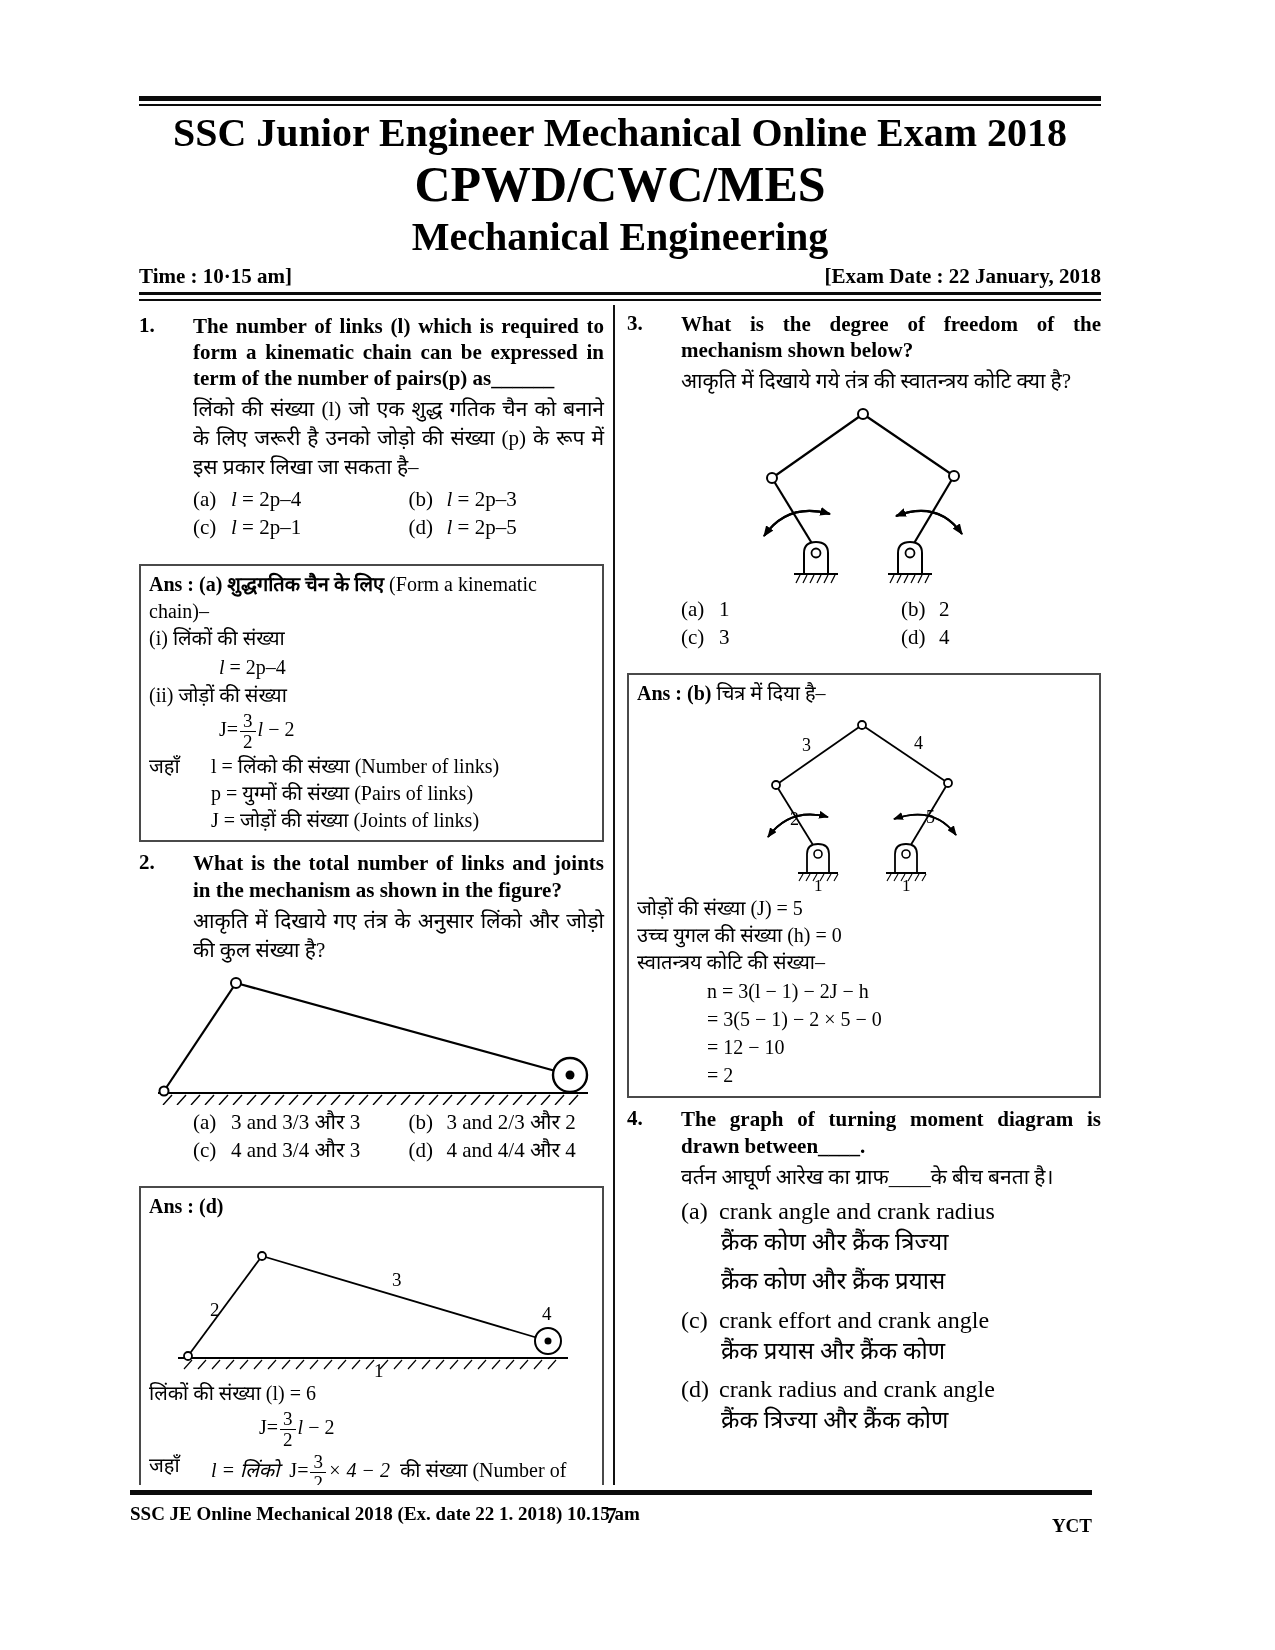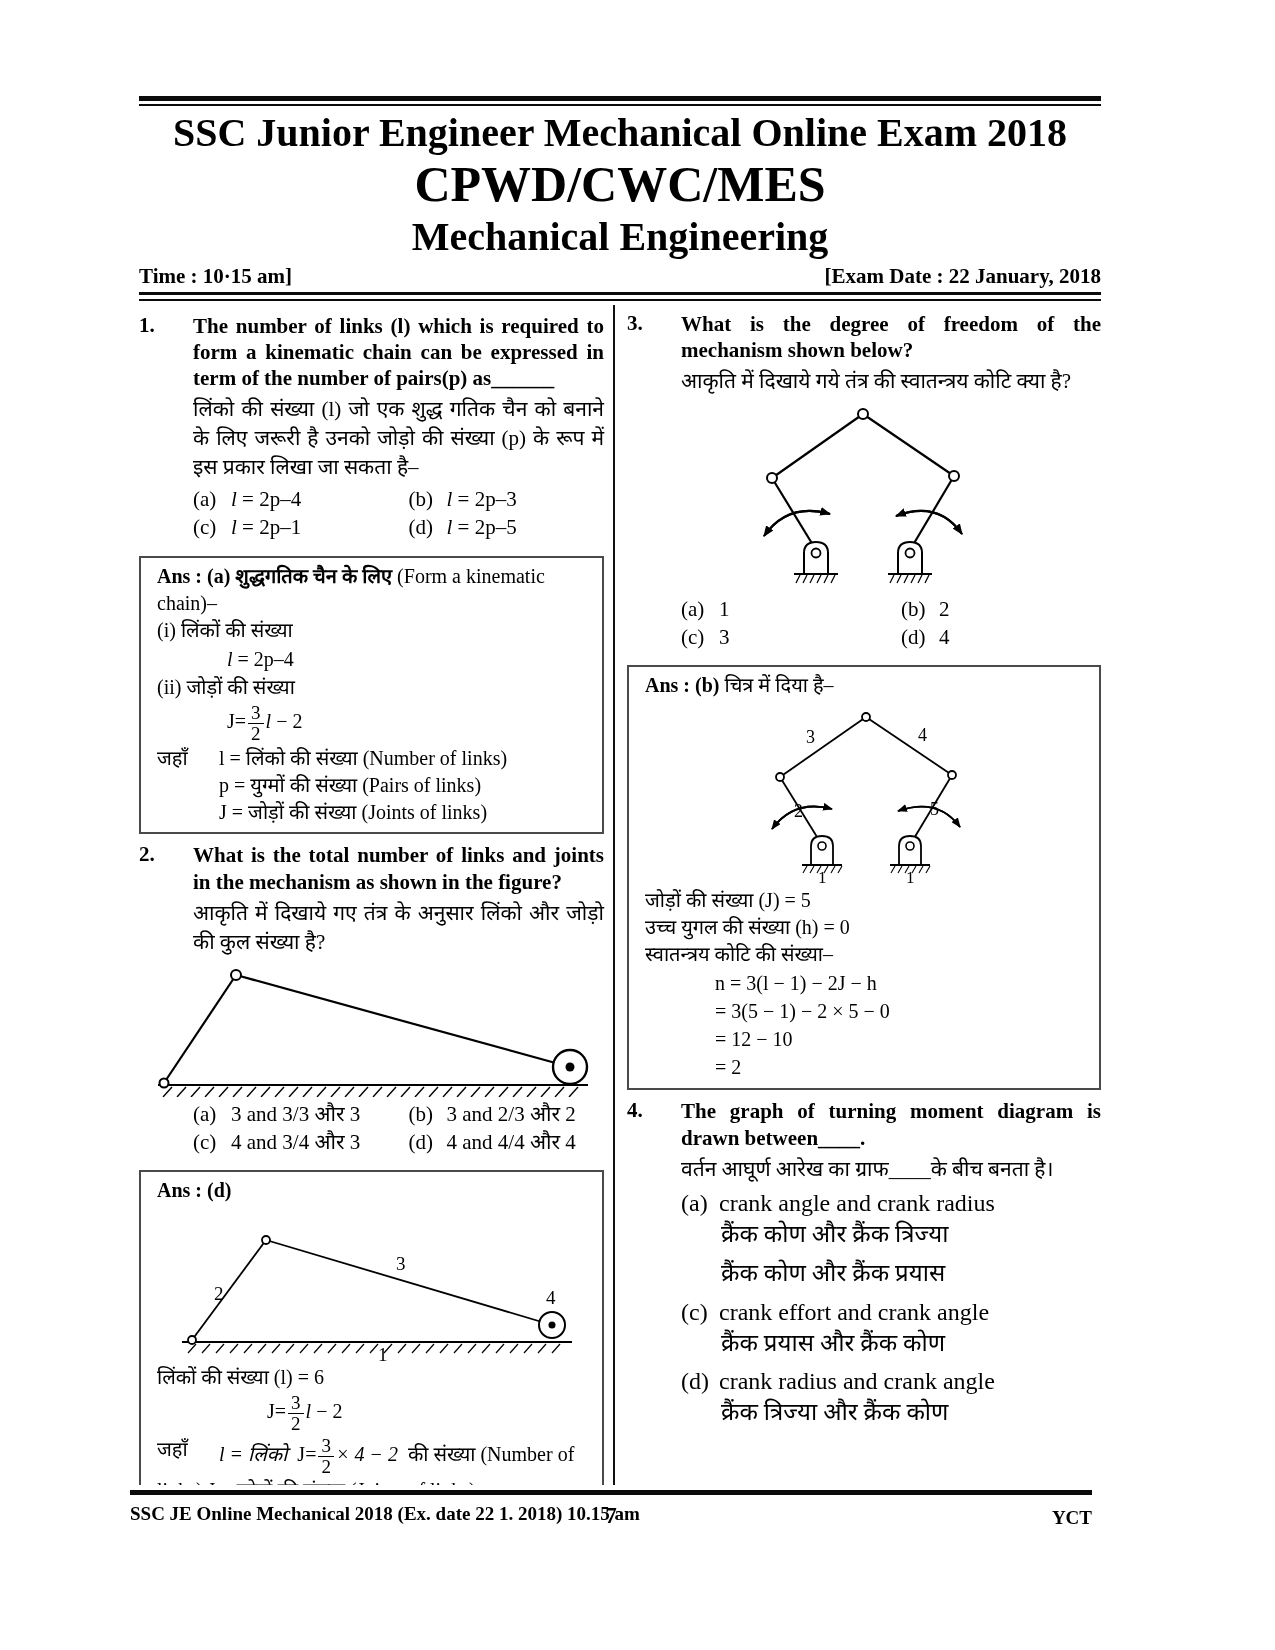--- a/index.html
+++ b/index.html
@@ -22,38 +22,38 @@
   .qbody{flex:1;}
   .qen{font-weight:bold;font-size:21px;line-height:1.25;text-align:justify;}
   .qhi{font-size:21px;line-height:1.38;text-align:justify;margin-top:4px;}
   .opts2{display:grid;grid-template-columns:1fr 1fr;column-gap:20px;margin-top:4px;font-size:21px;line-height:1.32;}
   .opt{white-space:nowrap;}
   .olab{display:inline-block;min-width:38px;}
   .optlist{margin-top:4px;font-size:24px;}
   .optlist .opt4{margin-bottom:7px;white-space:normal;}
   .opt4 .en{line-height:1.25;}
   .opt4 .hi{line-height:1.35;padding-left:40px;}
-  .ansbox{border:2px solid #4a4a4a;padding:5px 8px 6px 16px;margin-top:14px;font-size:20px;line-height:1.35;}
+  .ansbox{border:2px solid #4a4a4a;padding:5px 8px 6px 8px;margin-top:22px;font-size:20px;line-height:1.35;}
   .anslab{font-weight:bold;}
   .hibold{font-weight:bold;}
   .eqline{padding-left:70px;line-height:1.3;margin:2px 0;}
   .eqline.center{padding-left:110px;}
   .frac{display:inline-block;text-align:center;vertical-align:middle;line-height:1.05;margin:0 2px;font-size:0.95em;}
   .frac .num{display:block;border-bottom:1.5px solid #000;padding:0 3px 0px 3px;}
   .frac .den{display:block;padding-top:0px;}
   .whererow{display:flex;line-height:1.35;margin-top:2px;}
   .wlabel{width:62px;flex:none;}
   .windent{padding-left:62px;}
   .fig{display:block;margin:6px auto 2px auto;}
   i.v{font-style:italic;}
   .footer{position:absolute;left:130px;width:962px;top:1490px;}
   .footer-rule{border-top:5px solid #0b0b0b;margin-bottom:8px;}
   .footer-row{position:relative;font-weight:bold;font-size:19px;}
   .footer-page{position:absolute;left:50%;transform:translateX(-50%);font-size:23px;}
-  .footer-right{position:absolute;right:0;top:4px;}
+  .footer-right{position:absolute;right:0;top:12px;}
   svg text{font-family:"Liberation Serif","DejaVu Serif",serif;}
 </style>
 </head>
 <body>
 
 <div class="page">
   <div class="content">
 
     <div class="rule-top"></div>
     <div class="title t1">SSC Junior Engineer Mechanical Online Exam 2018</div>

